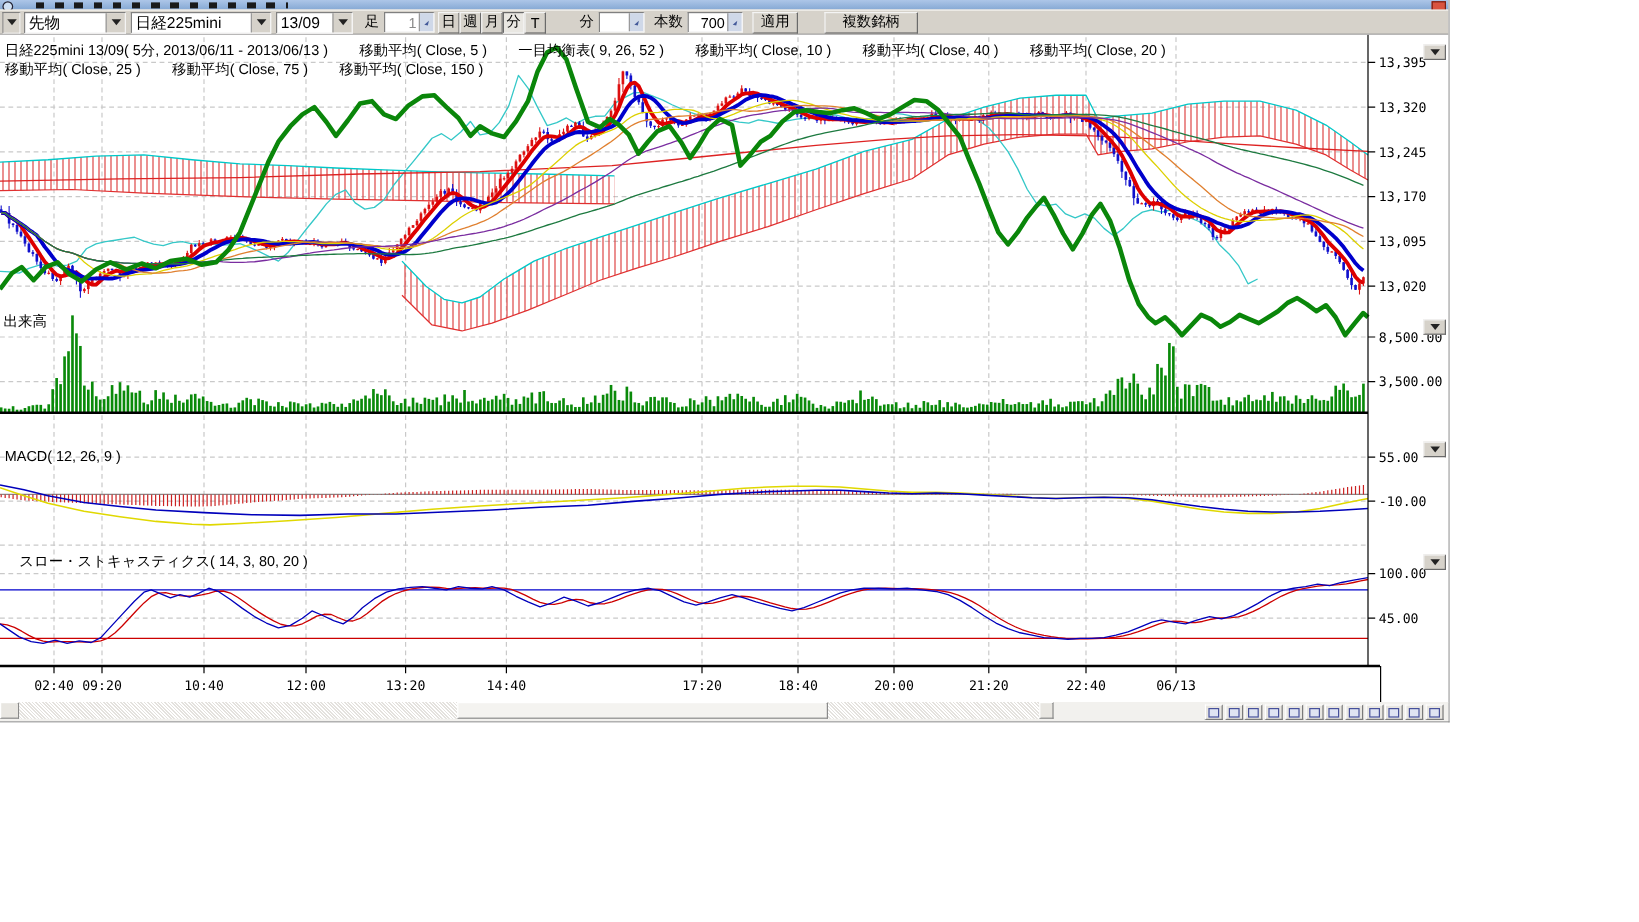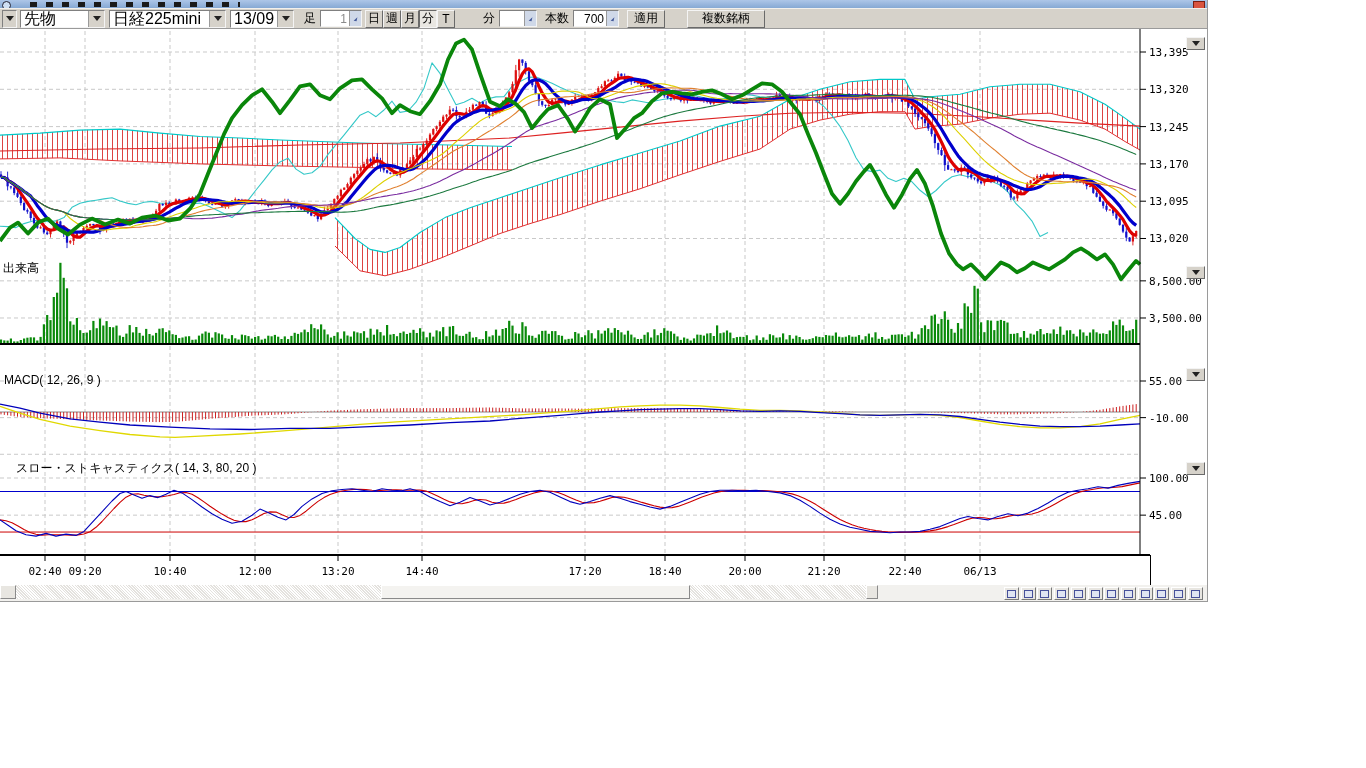--- a/index.html
+++ b/index.html
@@ -16,21 +16,21 @@
                background:repeating-linear-gradient(90deg,#1a1a1a 0 7px,transparent 7px 16px);}
   .close-btn{position:absolute;right:2px;top:1px;width:10px;height:7px;background:#d9543f;
              border:1px solid #7a1f12;}
   
   .toolbar{position:absolute;left:0;top:8px;width:1207px;height:21px;background:#d6d2ca;
            border-top:1px solid #f2f0ec;border-bottom:1px solid #9a9a9a;
            display:flex;align-items:center;padding-left:2px;box-sizing:border-box;
            font-size:12px;color:#000;}
   .combo{height:18px;background:#fff;border:1px solid;border-color:#808080 #f4f4f4 #f4f4f4 #808080;
          display:flex;align-items:center;box-sizing:border-box;}
-  .combo .val{flex:1;padding:0 3px;white-space:nowrap;overflow:hidden;font-size:16px;line-height:16px;}
+  .combo .val{flex:1;padding:0 3px;white-space:nowrap;overflow:hidden;font-size:13px;line-height:16px;}
   .drop{width:15px;height:100%;background:#d6d2ca;border-left:1px solid #9a9a9a;
         display:flex;align-items:center;justify-content:center;}
   .tri-down{width:0;height:0;border-left:4px solid transparent;border-right:4px solid transparent;
             border-top:5px solid #222;}
   .tb-label{margin-left:10px;white-space:nowrap;}
   .spin{height:17px;background:#fff;border:1px solid;border-color:#808080 #f4f4f4 #f4f4f4 #808080;
         display:flex;align-items:center;box-sizing:border-box;}
   .spin .sval{flex:1;text-align:right;padding:0 2px;font-size:12px;}
   .spin .sbtn{width:11px;height:100%;background:#cfd8e8;border-left:1px solid #9a9a9a;
               display:flex;align-items:center;justify-content:center;}
@@ -1653,20 +1653,33 @@
               <line x1="745" y1="526" x2="745" y2="532" stroke="#000"></line>
               <text class="tlbl" x="745" y="546" text-anchor="middle">20:00</text>
               <line x1="824" y1="526" x2="824" y2="532" stroke="#000"></line>
               <text class="tlbl" x="824" y="546" text-anchor="middle">21:20</text>
               <line x1="905" y1="526" x2="905" y2="532" stroke="#000"></line>
               <text class="tlbl" x="905" y="546" text-anchor="middle">22:40</text>
               <line x1="980" y1="526" x2="980" y2="532" stroke="#000"></line>
               <text class="tlbl" x="980" y="546" text-anchor="middle">06/13</text>
             </g>
           </svg></div>
+      <div class="legend" id="legend-row1" style="top:5px">
+          <span>日経225mini 13/09( 5分, 2013/06/11 - 2013/06/13 )</span>
+          <span>移動平均( Close, 5 )</span>
+          <span>一目均衡表( 9, 26, 52 )</span>
+          <span>移動平均( Close, 10 )</span>
+          <span>移動平均( Close, 40 )</span>
+          <span>移動平均( Close, 20 )</span>
+        </div>
+      <div class="legend" id="legend-row2" style="top:21px">
+          <span>移動平均( Close, 25 )</span>
+          <span>移動平均( Close, 75 )</span>
+          <span>移動平均( Close, 150 )</span>
+        </div>
       <div class="plabel" style="left:3px;top:231px">出来高</div>
       <div class="plabel" style="left:4px;top:344px">MACD( 12, 26, 9 )</div>
       <div class="plabel" style="left:16px;top:431px">スロー・ストキャスティクス( 14, 3, 80, 20 )</div>
       <div class="axbtn" style="top:8px">
           <span class="tri-down"></span>
         </div>
       <div class="axbtn" style="top:237px">
           <span class="tri-down"></span>
         </div>
       <div class="axbtn" style="top:339px">

